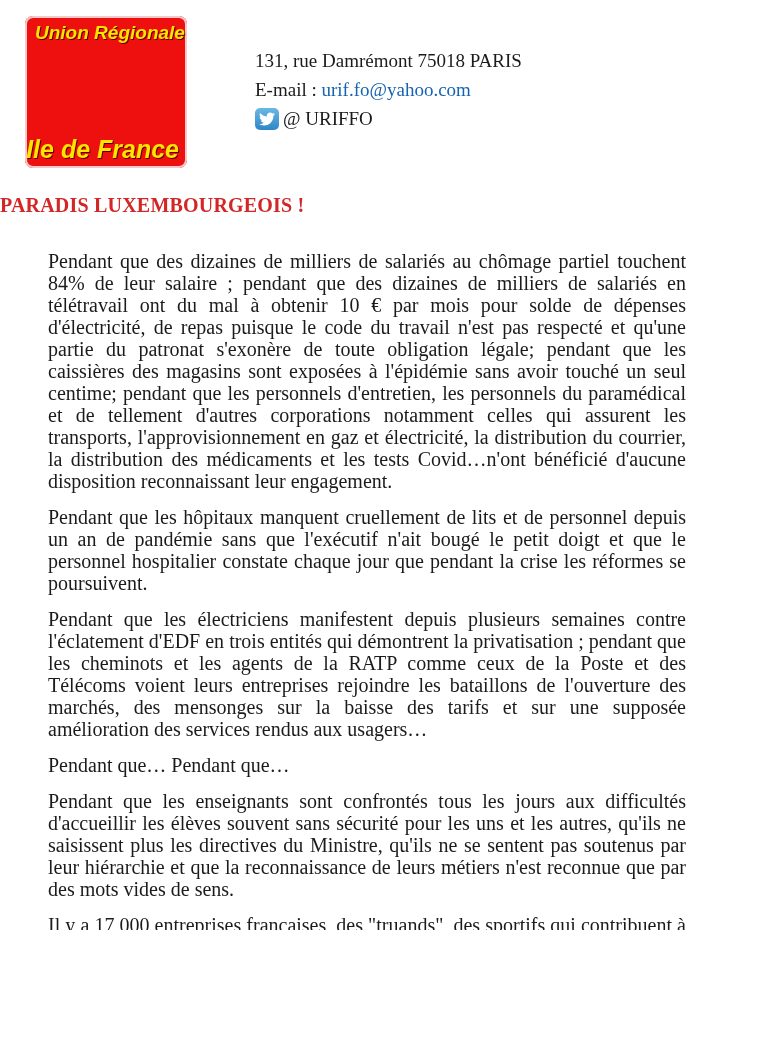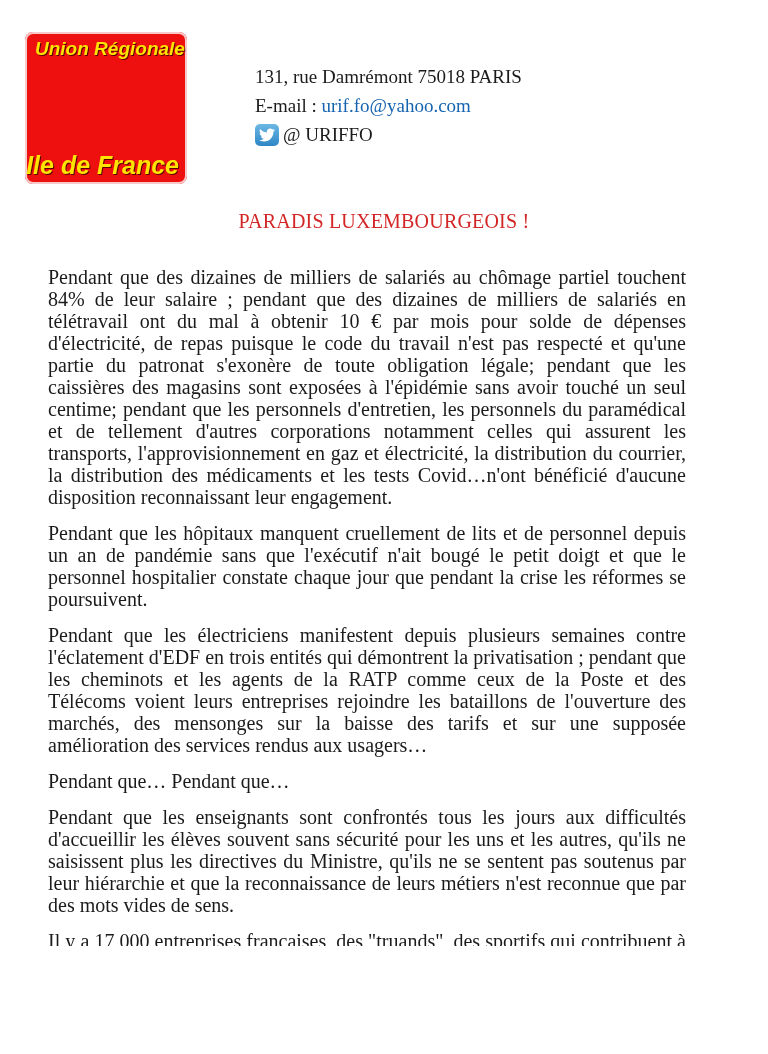--- a/index.html
+++ b/index.html
@@ -8,21 +8,20 @@
     background: #ffffff;
   }
   .page {
     position: relative;
     width: 768px;
     height: 930px;
     background: #ffffff;
     font-family: "Liberation Serif", "DejaVu Serif", serif;
     color: #1b1b1b;
     overflow: hidden;
-    margin-top: 16px;
   }
 
   
   .logo {
     position: absolute;
     left: 25px;
     top: 16px;
     width: 162px;
     height: 152px;
     background: #ee0f0f;
@@ -99,22 +98,22 @@
     flex: 0 0 auto;
   }
   .tw-icon svg { width: 16px; height: 16px; fill: #ffffff; }
 
   
   .doc-title {
     position: absolute;
     left: 0;
     top: 194px;
     width: 768px;
-    text-align: center;
-    font-weight: normal;
+    text-align: left;
+    font-weight: bold;
     font-size: 20px;
     letter-spacing: 0.2px;
     color: #d32626;
   }
 
   
   .body-text {
     position: absolute;
     left: 48px;
     top: 250px;

